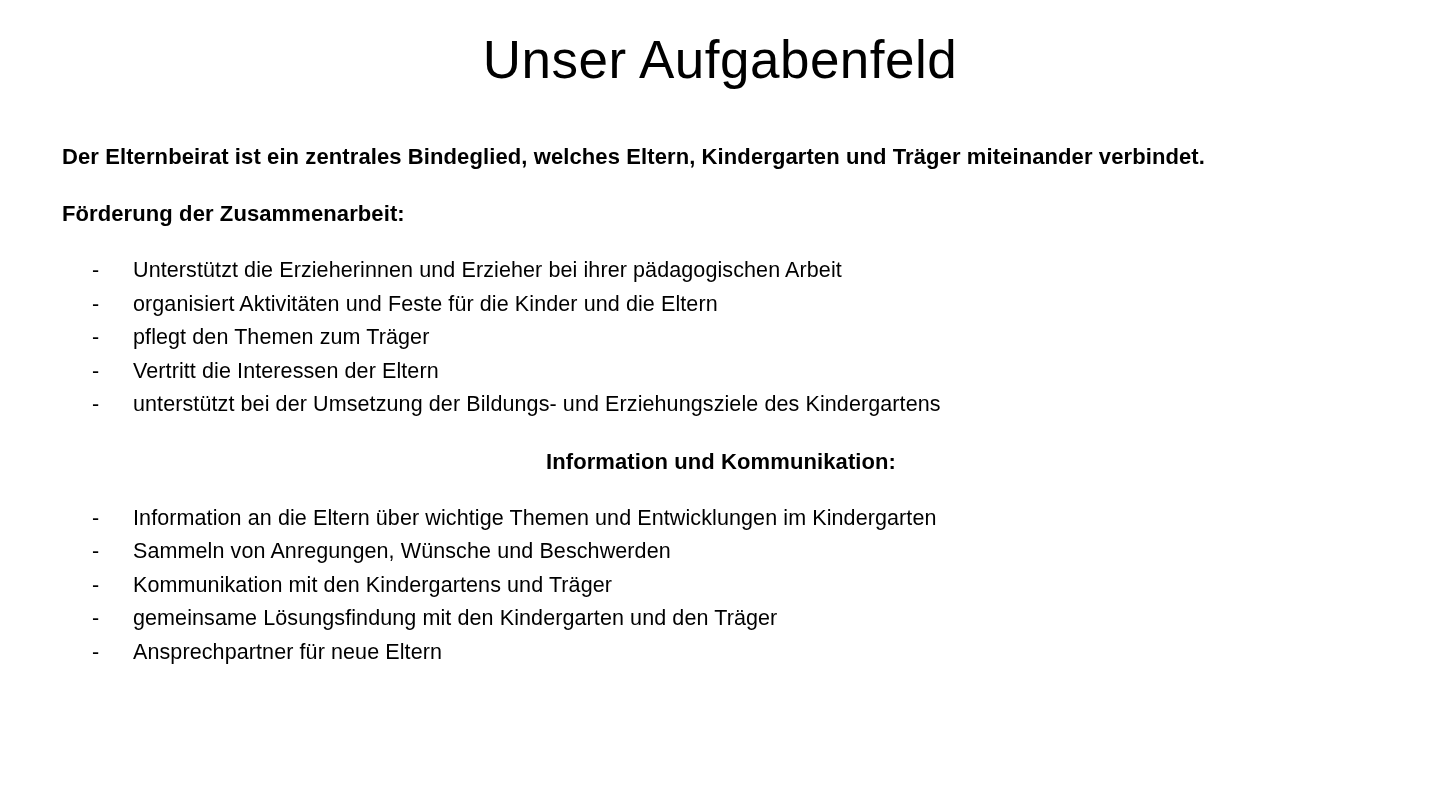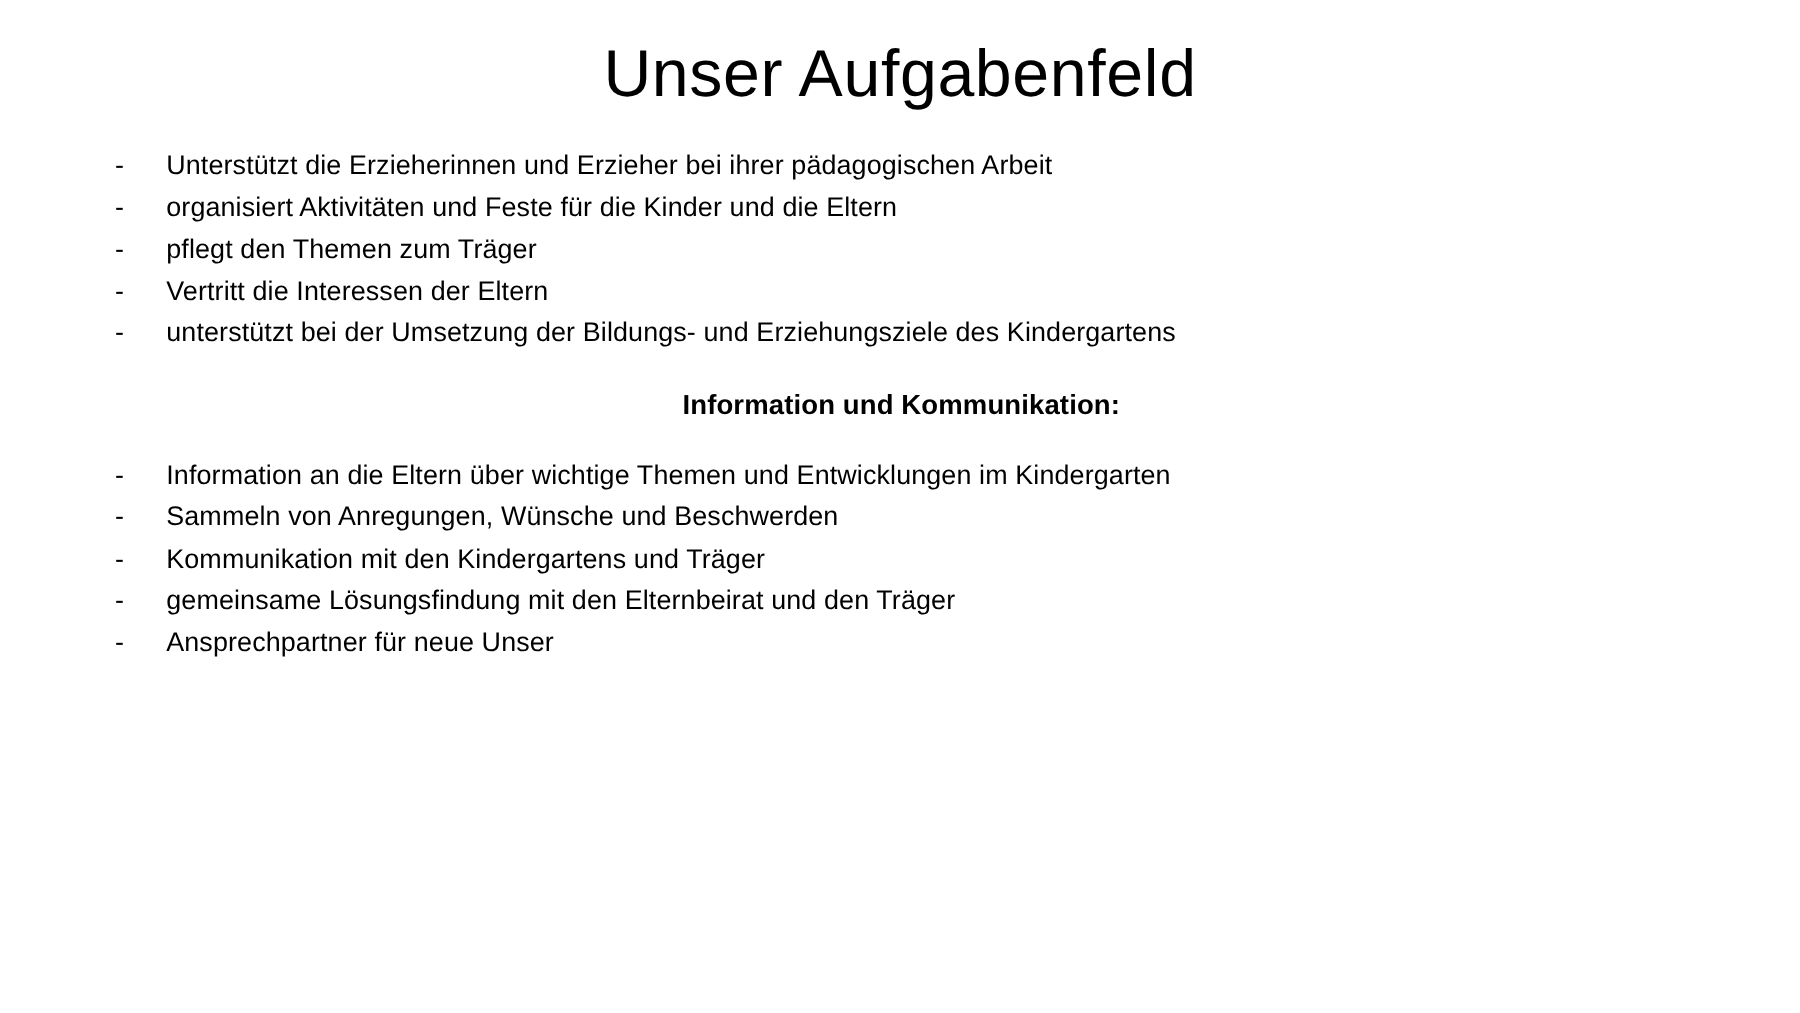--- a/index.html
+++ b/index.html
@@ -64,21 +64,23 @@
   }
 </style>
 </head>
 <body>
 
 <div class="slide">
   <h1 class="title">Unser Aufgabenfeld</h1>
 
   <div class="content">
 
+    <p class="bold-para intro">Der Elternbeirat ist ein zentrales Bindeglied, welches Eltern, Kindergarten und Träger miteinander verbindet.</p>
 
+    <p class="bold-para heading-1">Förderung der Zusammenarbeit:</p>
 
     <div class="list">
       <div class="li">
         <span class="dash">-</span>
         <span class="li-text">Unterstützt die Erzieherinnen und Erzieher bei ihrer pädagogischen Arbeit</span>
       </div>
       <div class="li">
         <span class="dash">-</span>
         <span class="li-text">organisiert Aktivitäten und Feste für die Kinder und die Eltern</span>
       </div>
@@ -106,22 +108,22 @@
       <div class="li">
         <span class="dash">-</span>
         <span class="li-text">Sammeln von Anregungen, Wünsche und Beschwerden</span>
       </div>
       <div class="li">
         <span class="dash">-</span>
         <span class="li-text">Kommunikation mit den Kindergartens und Träger</span>
       </div>
       <div class="li">
         <span class="dash">-</span>
-        <span class="li-text">gemeinsame Lösungsfindung mit den Elternbeirat und den Träger</span>
+        <span class="li-text">gemeinsame Lösungsfindung mit den Kindergarten und den Träger</span>
       </div>
       <div class="li">
         <span class="dash">-</span>
-        <span class="li-text">Ansprechpartner für neue Unser</span>
+        <span class="li-text">Ansprechpartner für neue Eltern</span>
       </div>
     </div>
 
   </div>
 </div>
 
 </body></html>

